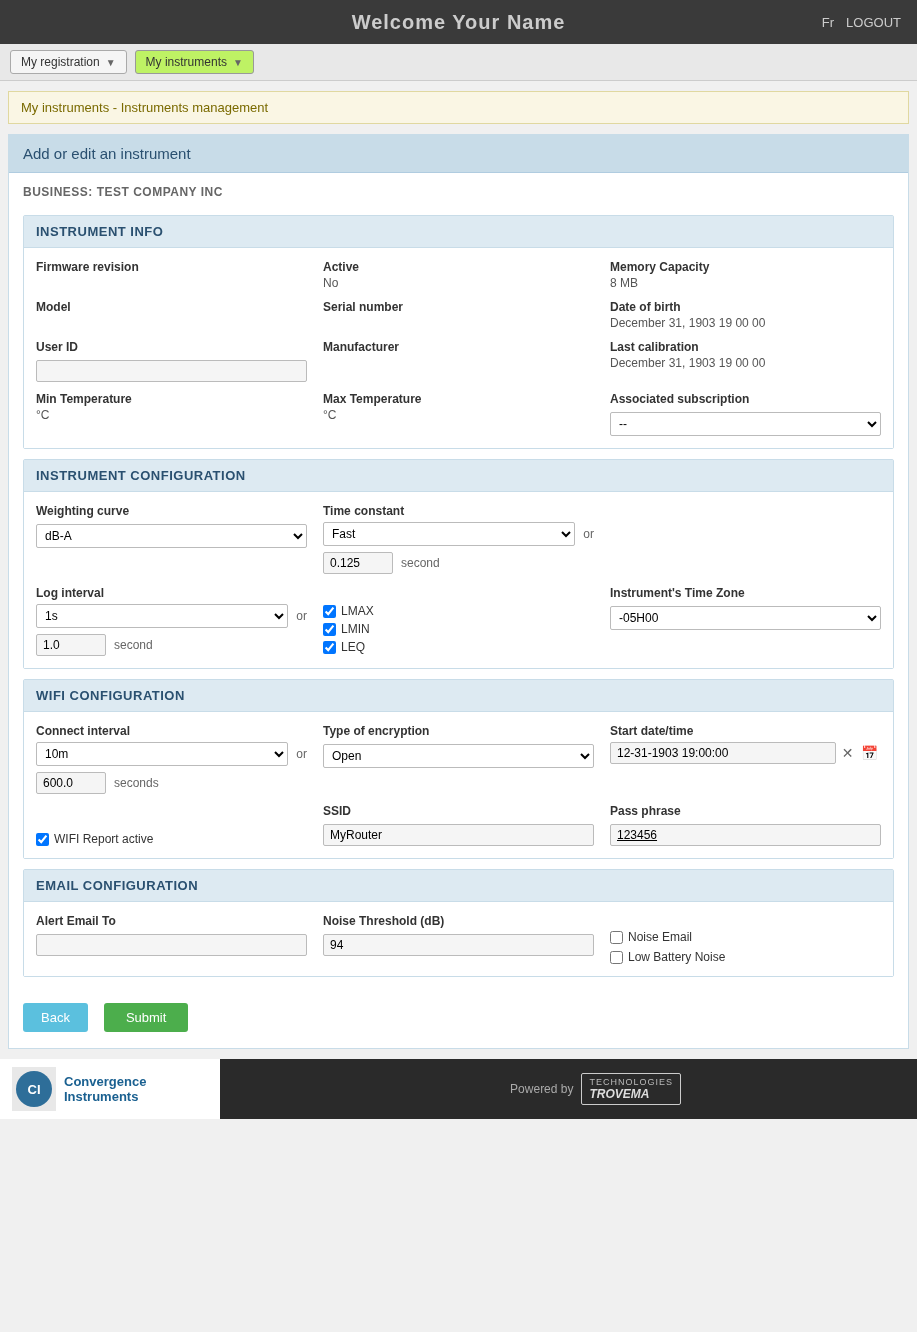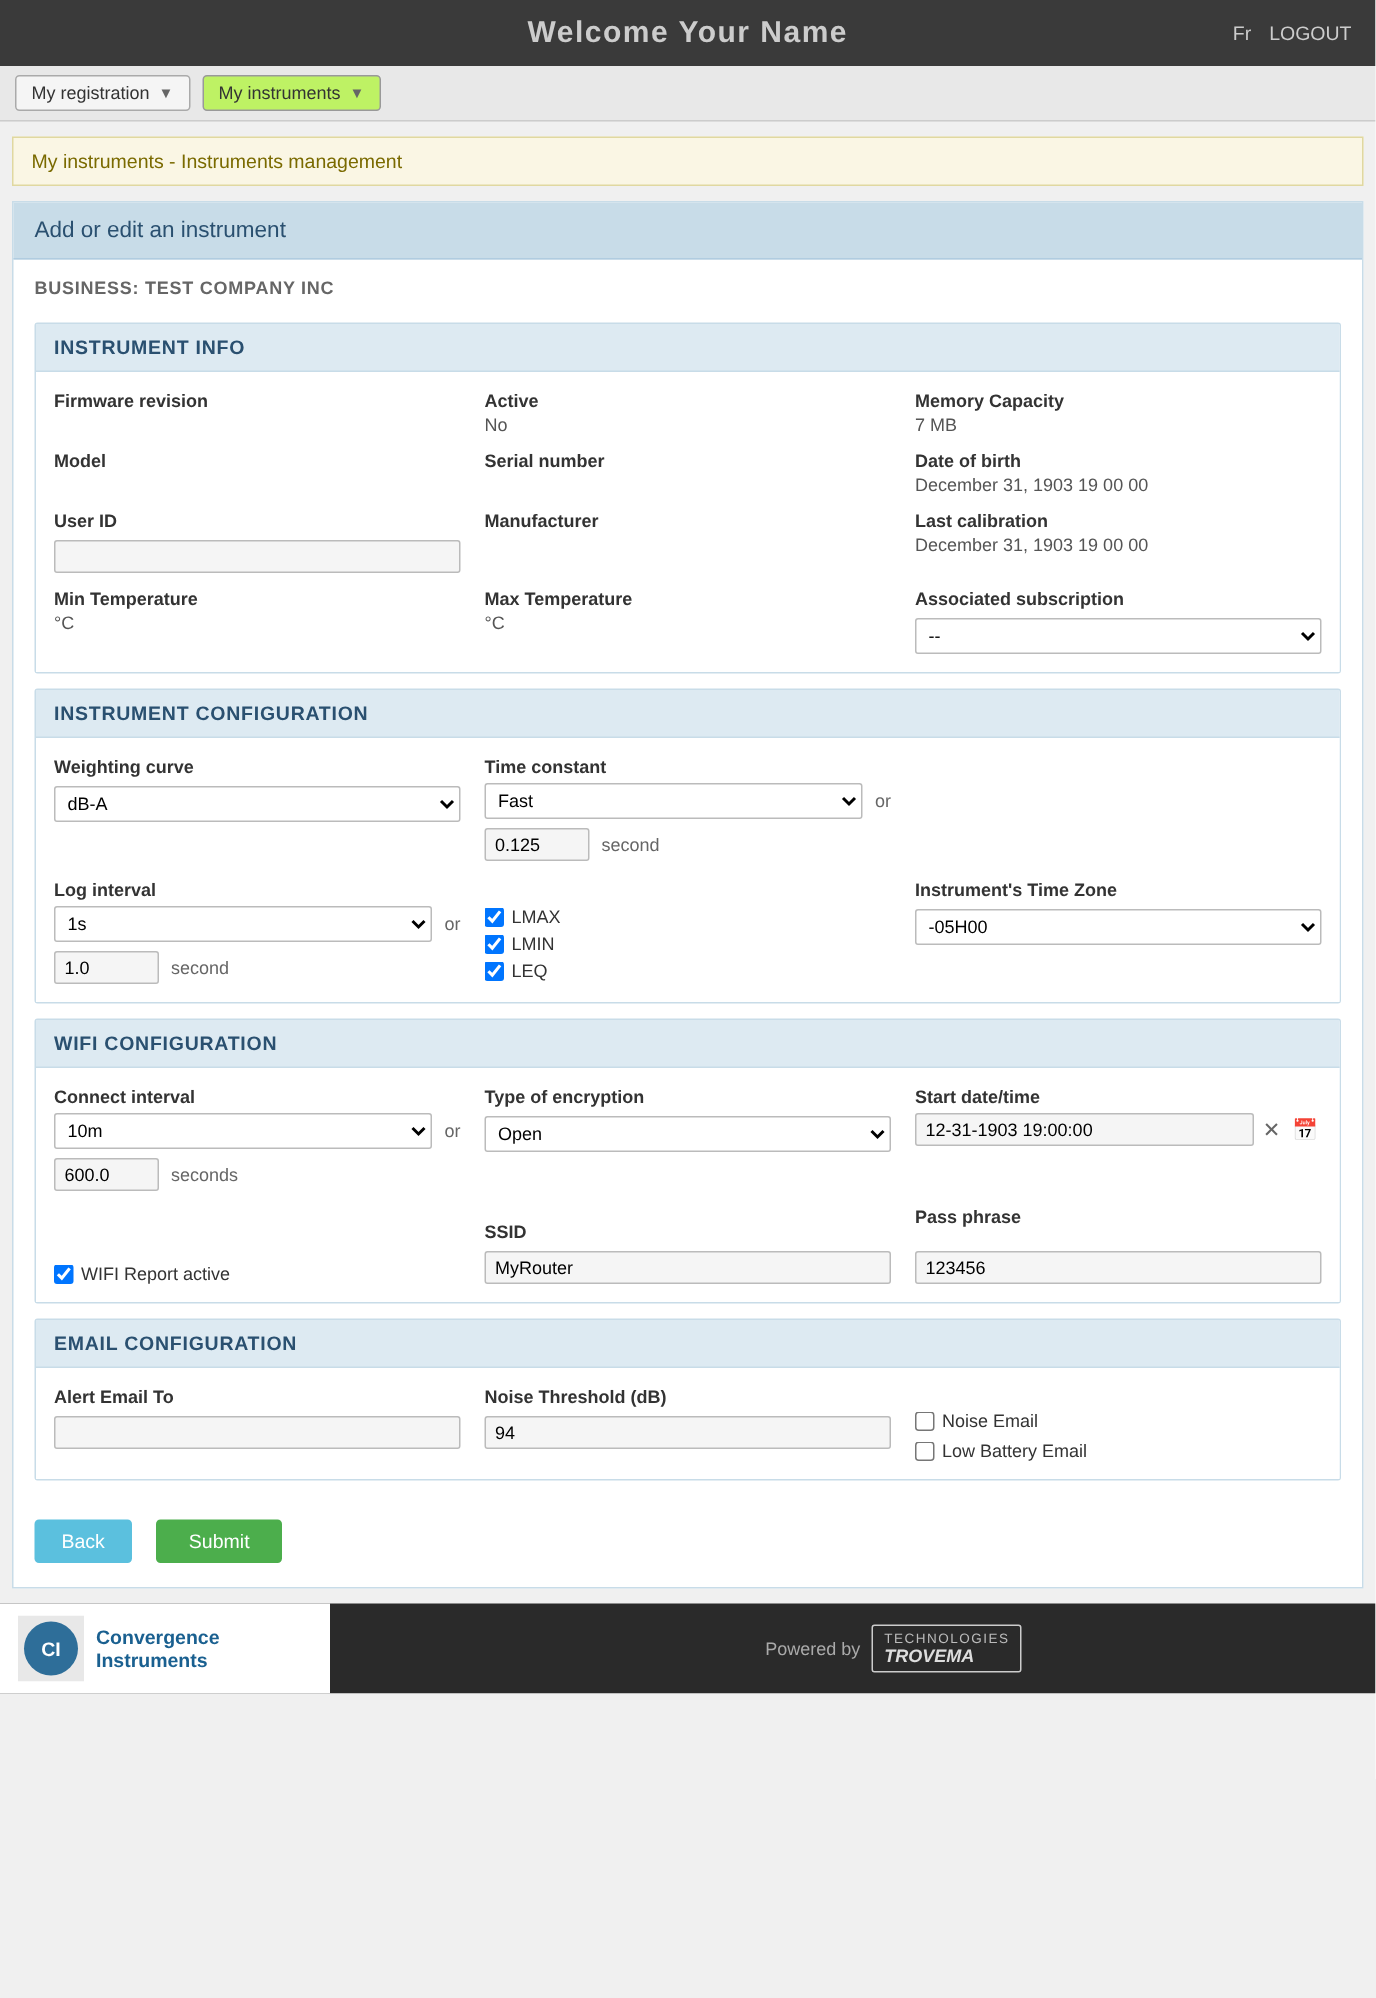--- a/index.html
+++ b/index.html
@@ -310,21 +310,21 @@
         <div>
           <div class="field-label">Firmware revision</div>
           <div class="field-value"></div>
         </div>
         <div>
           <div class="field-label">Active</div>
           <div class="field-value">No</div>
         </div>
         <div>
           <div class="field-label">Memory Capacity</div>
-          <div class="field-value">7 MB</div>
+          <div class="field-value">8 MB</div>
         </div>
       </div>
 
       <div style="height:10px;"></div>
 
       <div class="form-grid-3">
         <div>
           <div class="field-label">Model</div>
           <div class="field-value"></div>
         </div>
@@ -487,21 +487,21 @@
             <input type="checkbox" checked="" style="">
             <span>WIFI Report active</span>
           </div>
         </div>
         <div>
           <div class="field-label">SSID</div>
           <input type="text" class="form-input" style="margin-top: 4px; background: rgb(245, 245, 245);" value="MyRouter">
         </div>
         <div>
           <div class="field-label">Pass phrase</div>
-          <input type="text" class="form-input" style="margin-top: 14px; background: rgb(245, 245, 245);" value="123456">
+          <input type="text" class="form-input" style="margin-top: 4px; background: rgb(245, 245, 245); text-decoration: underline;" value="123456">
         </div>
       </div>
 
     </div>
   </div>
 
   <div class="card">
     <div class="card-header">EMAIL CONFIGURATION</div>
     <div class="card-body">
       <div style="display:grid; grid-template-columns:1fr 1fr 1fr; gap:12px 16px;">
@@ -513,21 +513,21 @@
           <div class="field-label">Noise Threshold (dB)</div>
           <input type="text" class="form-input" style="margin-top: 4px; background: rgb(245, 245, 245);" value="94">
         </div>
         <div class="email-checks" style="padding-top:16px;">
           <div class="checkbox-row">
             <input type="checkbox" style="">
             <span>Noise Email</span>
           </div>
           <div class="checkbox-row">
             <input type="checkbox" style="">
-            <span>Low Battery Email</span>
+            <span>Low Battery Noise</span>
           </div>
         </div>
       </div>
     </div>
   </div>
 
   <div class="button-row">
     <button class="btn-back">Back</button>
     <button class="btn-submit">Submit</button>
   </div>

